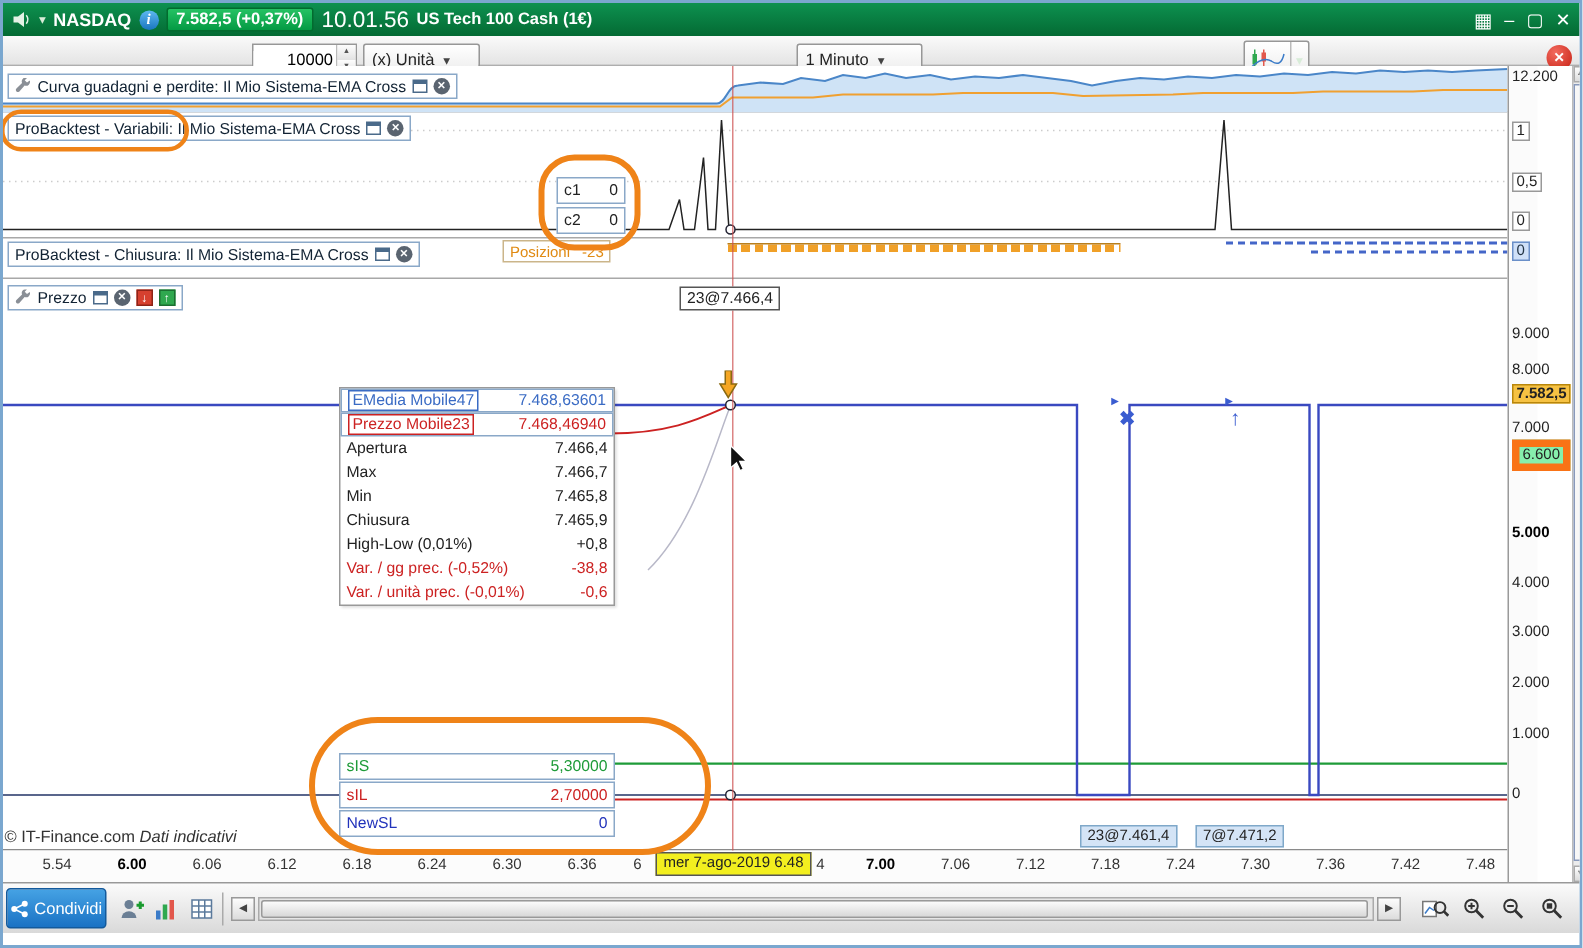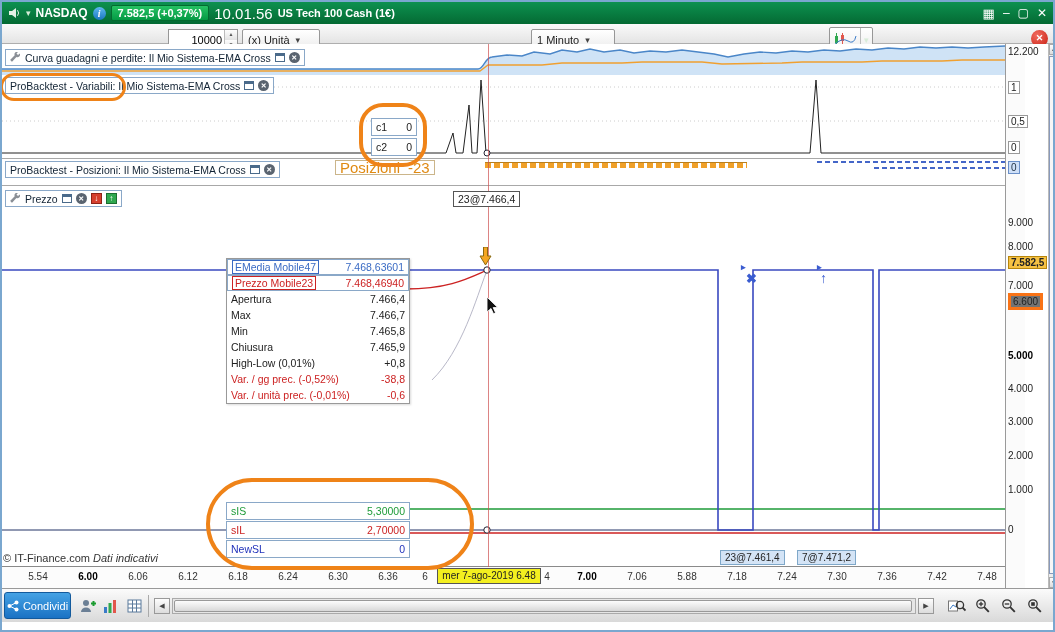--- a/index.html
+++ b/index.html
@@ -48,21 +48,21 @@
   .panel-chip{position:absolute;display:inline-flex;align-items:center;gap:4px;background:#fff;border:1px solid #8aa8c8;padding:1px 4px;font-size:10.5px;color:#123;height:17px;white-space:nowrap;z-index:6}
   .win-ico{display:inline-block;width:10px;height:9px;border:1px solid #4a6a8a;border-top-width:3px;background:#fff}
   .close-circ{display:inline-block;width:11px;height:11px;border-radius:50%;background:#5a6470;color:#fff;font-size:7px;line-height:11px;text-align:center;font-weight:bold}
   .mini-sell{display:inline-block;width:11px;height:11px;background:#d6402f;border:1px solid #8e2317;color:#fff;font-size:8px;line-height:10px;text-align:center;font-weight:bold}
   .mini-buy{display:inline-block;width:11px;height:11px;background:#2fa84f;border:1px solid #1b6e31;color:#fff;font-size:8px;line-height:10px;text-align:center;font-weight:bold}
 
   
   .cbox-row{position:absolute;left:369px;width:46px;height:18px;border:1px solid #8aa8c8;background:#fff;display:flex;align-items:center;justify-content:space-between;padding:0 4px;font-size:10.5px;z-index:6}
 
   
-  .pos-chip{position:absolute;left:333px;top:1px;height:15px;display:flex;align-items:center;gap:8px;background:#fff;border:1px solid #cbb58a;padding:0 4px;font-size:15px;color:#e08a12;z-index:6}
+  .pos-chip{position:absolute;left:333px;top:1px;height:15px;display:flex;align-items:flex-end;gap:8px;background:#fff;border:1px solid #cbb58a;padding:0 4px;font-size:10px;color:#e08a12;z-index:6}
   .pos-dashes{position:absolute;left:483px;top:3px;width:262px;height:6px;background:repeating-linear-gradient(90deg,#f0a028 0 6px,rgba(0,0,0,0) 6px 9px);border-top:1px solid #b97f1e;z-index:4}
   .blue-dash1{position:absolute;left:815px;top:2px;width:188px;height:2px;background:repeating-linear-gradient(90deg,#4466c8 0 5px,rgba(0,0,0,0) 5px 8px)}
   .blue-dash2{position:absolute;left:872px;top:8px;width:131px;height:2px;background:repeating-linear-gradient(90deg,#4466c8 0 5px,rgba(0,0,0,0) 5px 8px)}
 
   
   .marker-chip{position:absolute;left:451px;top:5px;background:#fff;border:1px solid #555;padding:1px 4px;font-size:10.5px;z-index:7}
   .tooltip{position:absolute;left:224px;top:72px;width:184px;background:#fff;border:1px solid #999;box-shadow:1px 1px 2px rgba(0,0,0,.15);z-index:7;font-size:10.5px}
   .tt-row{display:flex;justify-content:space-between;align-items:center;padding:1px 4px;height:16px}
   .tt-row.boxed{border:1px solid #8aa8c8;margin:0}
   .tt-blue{color:#3a6bc4}.tt-red{color:#cc2222}
@@ -86,21 +86,21 @@
   
   .t-lab{position:absolute;top:4px;width:28px;text-align:center;font-size:10px;color:#333}
   .t-lab.bold{font-weight:bold;color:#000}
   .date-chip{position:absolute;left:435px;top:1px;width:104px;height:16px;background:#f3ef1f;border:1px solid #555;font-size:10px;text-align:center;line-height:14px;z-index:6}
 
   
   .price-col{position:absolute;left:1003px;top:0;width:20px;height:544px;background:#fbfbfb;border-left:1px solid #9a9a9a}
   .ax{position:absolute;left:2px;font-size:10px;color:#222;white-space:nowrap}
   .ax.chip{border:1px solid #999;background:#fff;padding:0 2px}
   .ax.chip-orange{background:#f6c243;border:1px solid #b8860b;font-weight:bold}
-  .ax.chip-yellow{background:#737373;border:3px solid #f97316}
+  .ax.chip-yellow{background:#86efac;border:5px solid #f97316}
   .ax.chip-blue{background:#cfe0f8;border:1px solid #6a8fc8;color:#234}
   .ax.bold{font-weight:bold;color:#000}
 
   
   .vscroll{position:absolute;left:1046px;top:0;width:9px;height:544px;background:#ececec;border-left:1px solid #bbb}
   .vs-btn{position:absolute;left:0;width:9px;height:11px;background:linear-gradient(#fdfdfd,#dcdcdc);border:1px solid #aaa;font-size:5px;text-align:center;line-height:9px;color:#555}
   .vs-thumb{position:absolute;left:0;top:12px;width:9px;height:518px;background:#f7f7f7;border:1px solid #8899bb}
 
   
   .bottombar{position:relative;height:34px;background:linear-gradient(#fbfbfb,#d9d9d9);border-top:1px solid #999}
@@ -213,21 +213,21 @@
           <span>c2</span>
           <span>0</span>
         </div>
       </div>
 
       <div class="panel p-pos">
         <div class="blue-dash1"></div>
         <div class="blue-dash2"></div>
         <div class="pos-dashes"></div>
         <div class="panel-chip" style="left:3px;top:2px">
-          <span>ProBacktest - Posizioni: Il Mio Sistema-EMA Cross</span>
+          <span>ProBacktest - Chiusura: Il Mio Sistema-EMA Cross</span>
           <span class="win-ico"></span>
           <span class="close-circ">✕</span>
         </div>
         <div class="pos-chip">
           <span>Posizioni</span>
           <span>-23</span>
         </div>
       </div>
 
       <div class="panel p-prezzo">
@@ -341,21 +341,21 @@
         <span class="t-lab" style="left:122px">6.06</span>
         <span class="t-lab" style="left:172px">6.12</span>
         <span class="t-lab" style="left:222px">6.18</span>
         <span class="t-lab" style="left:272px">6.24</span>
         <span class="t-lab" style="left:322px">6.30</span>
         <span class="t-lab" style="left:372px">6.36</span>
         <span class="t-lab" style="left:416px;width:14px">6</span>
         <span class="t-lab" style="left:538px;width:14px">4</span>
         <span class="t-lab bold" style="left:571px">7.00</span>
         <span class="t-lab" style="left:621px">7.06</span>
-        <span class="t-lab" style="left:671px">5.88</span>
+        <span class="t-lab" style="left:671px">7.12</span>
         <span class="t-lab" style="left:721px">7.18</span>
         <span class="t-lab" style="left:771px">7.24</span>
         <span class="t-lab" style="left:821px">7.30</span>
         <span class="t-lab" style="left:871px">7.36</span>
         <span class="t-lab" style="left:921px">7.42</span>
         <span class="t-lab" style="left:971px">7.48</span>
         <span class="date-chip">mer 7-ago-2019 6.48</span>
       </div>
 
       <div class="crosshair"></div>

